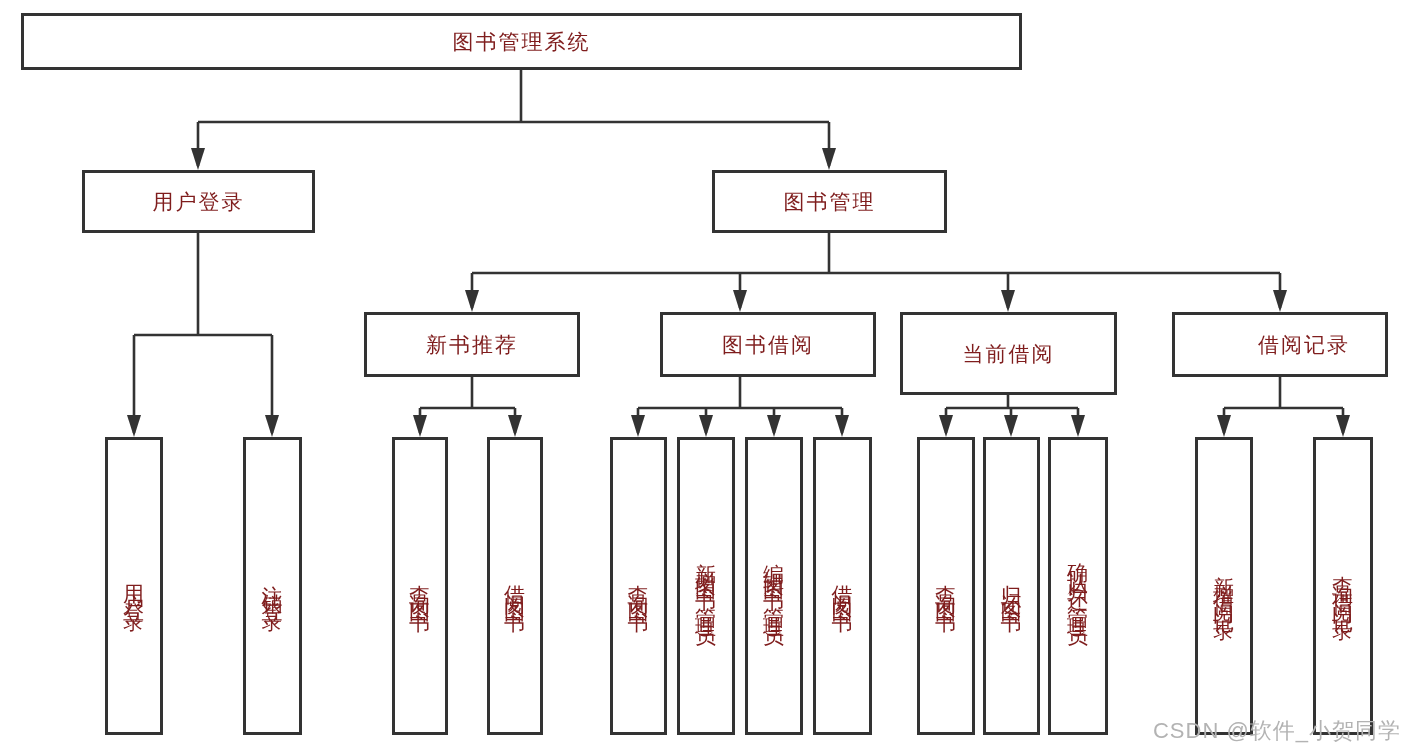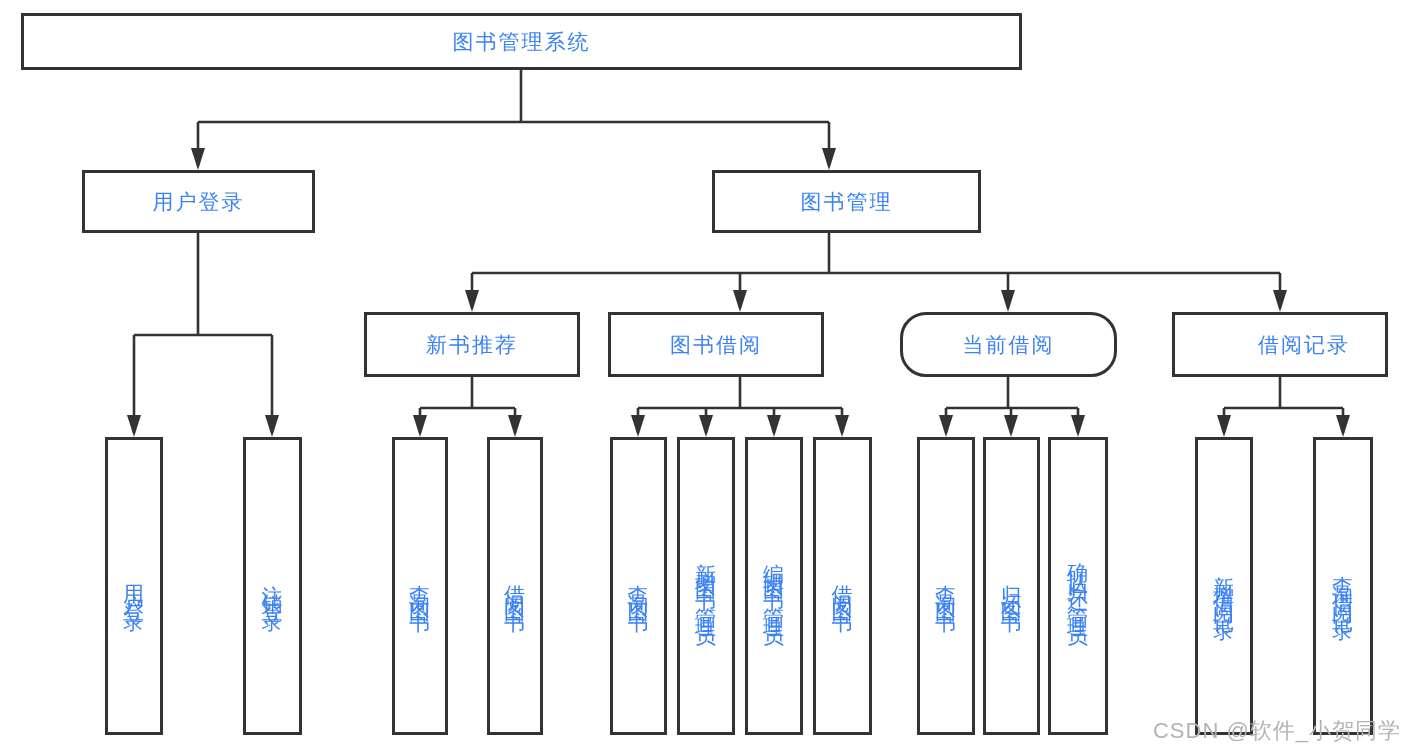--- a/index.html
+++ b/index.html
@@ -18,21 +18,21 @@
     z-index: 1;
   }
   .node {
     position: absolute;
     box-sizing: border-box;
     border: 3px solid #333333;
     background: #ffffff;
     display: flex;
     align-items: center;
     justify-content: center;
-    color: #3b82f6;
+    color: #7f1d1d;
     z-index: 2;
   }
   .node.h span {
     font-size: 21px;
     letter-spacing: 2px;
     white-space: nowrap;
   }
   .node.v span {
     writing-mode: vertical-rl;
     text-orientation: mixed;
@@ -135,31 +135,31 @@
     </g>
   </svg>
 
   <div class="node h" style="left:21px; top:13px; width:1001px; height:57px;">
     <span>图书管理系统</span>
   </div>
 
   <div class="node h" style="left:82px; top:170px; width:233px; height:63px;">
     <span>用户登录</span>
   </div>
-  <div class="node h" style="left:712px; top:170px; width:269px; height:63px;">
+  <div class="node h" style="left:712px; top:170px; width:235px; height:63px;">
     <span>图书管理</span>
   </div>
 
   <div class="node h" style="left:364px; top:312px; width:216px; height:65px;justify-content:center;">
     <span>新书推荐</span>
   </div>
-  <div class="node h" style="left:608px; top:312px; width:216px; height:65px;">
+  <div class="node h" style="left:660px; top:312px; width:216px; height:65px;">
     <span>图书借阅</span>
   </div>
-  <div class="node h" style="left:900px; top:312px; width:217px; height:65px;border-radius:26px;">
+  <div class="node h" style="left:900px; top:312px; width:217px; height:83px;">
     <span>当前借阅</span>
   </div>
   <div class="node h" style="left:1172px; top:312px; width:216px; height:65px;padding-left:48px;">
     <span>借阅记录</span>
   </div>
 
   <div class="node v" style="left:105px; top:437px; width:58px; height:298px;">
     <span>用户登录</span>
   </div>
   <div class="node v" style="left:243px; top:437px; width:59px; height:298px;">

